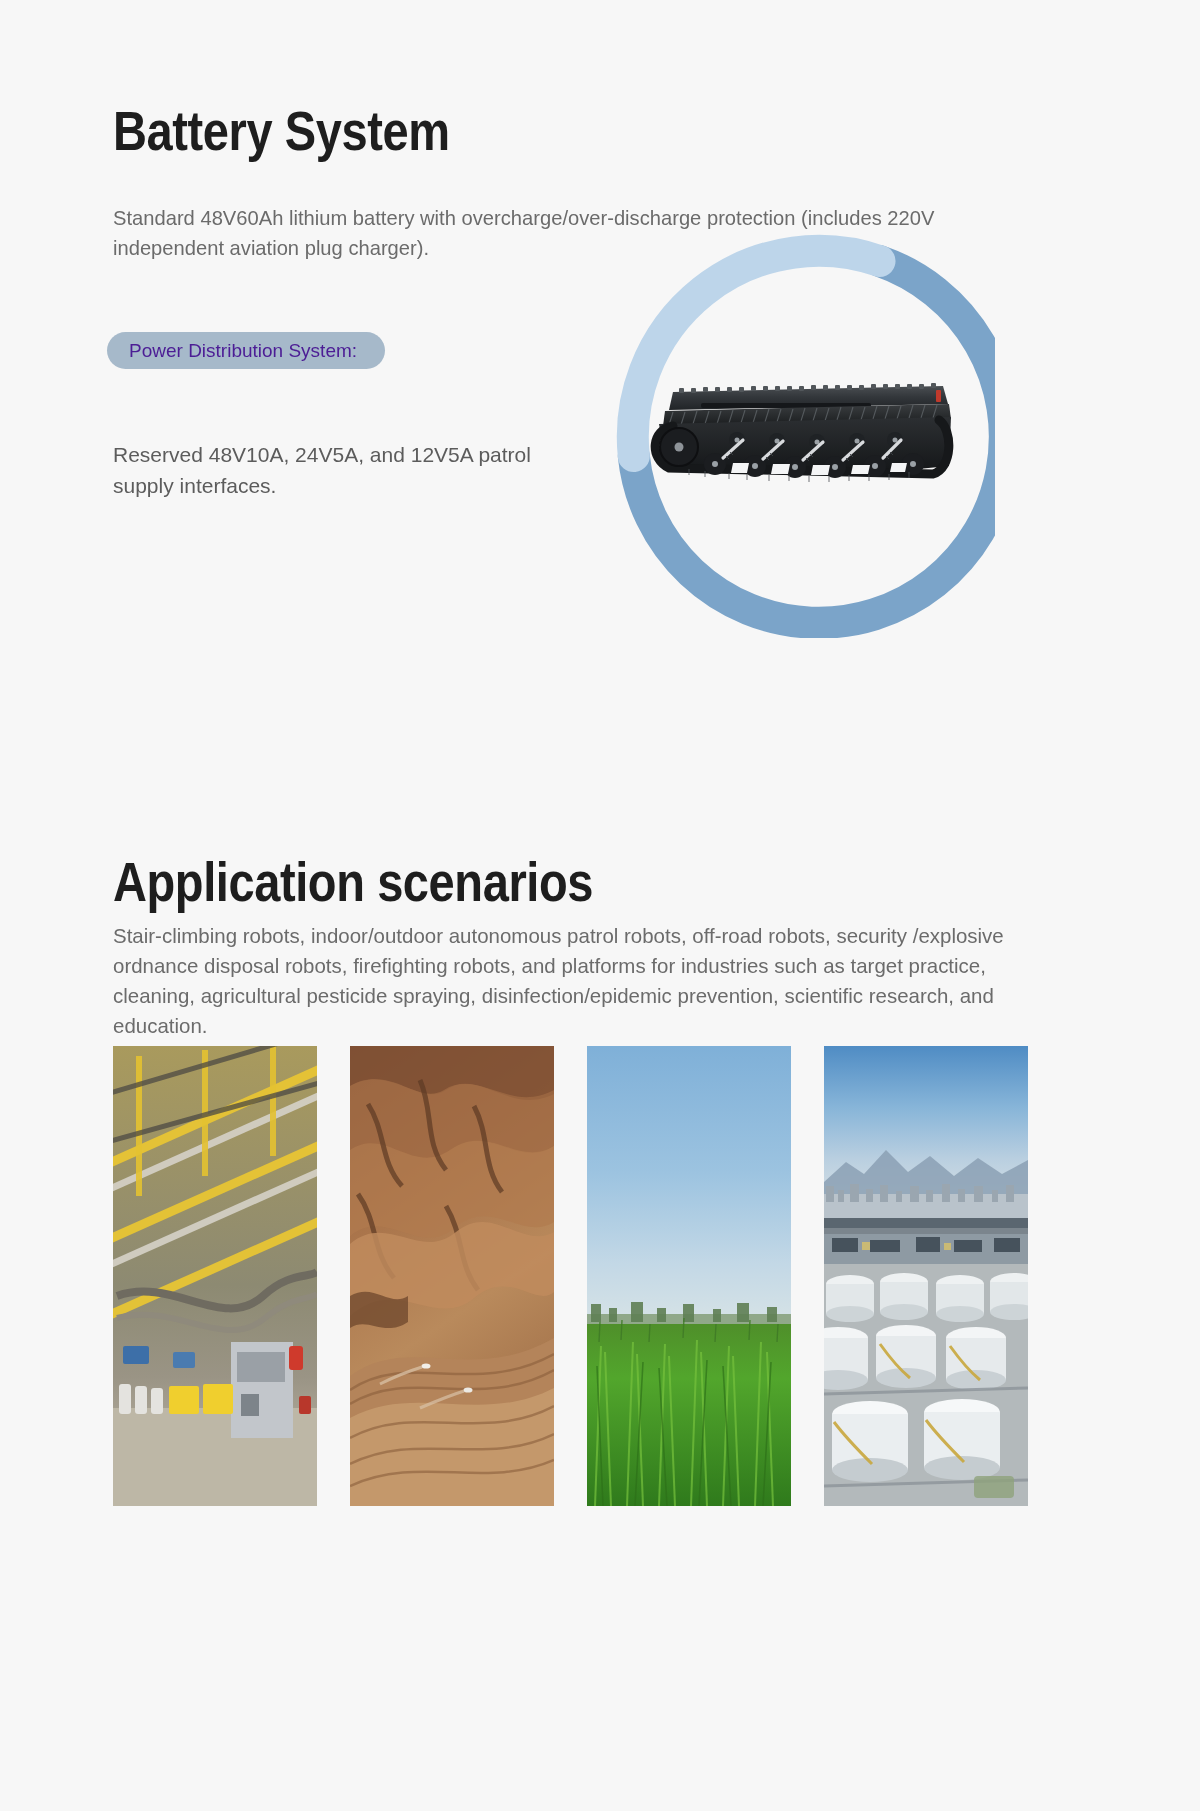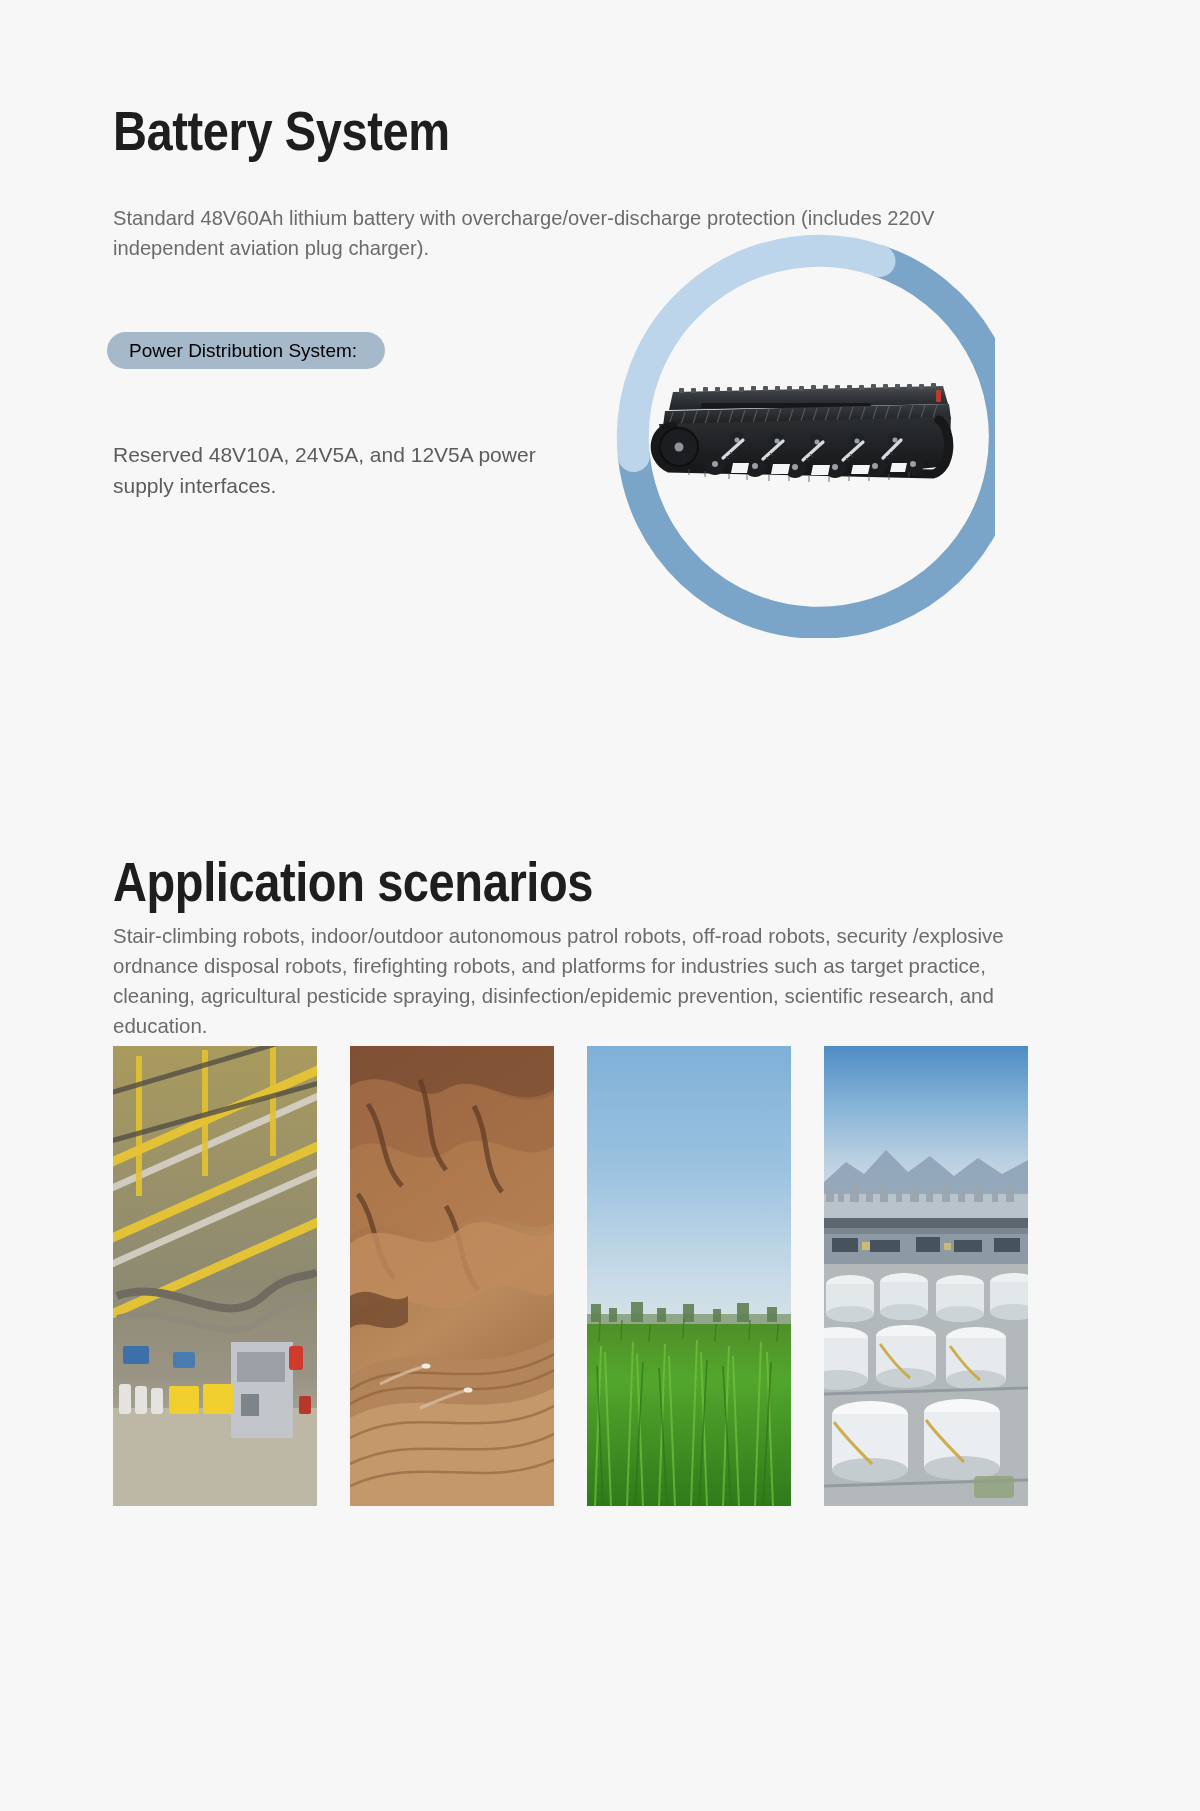--- a/index.html
+++ b/index.html
@@ -66,21 +66,21 @@
     min-width: 240px;
     padding: 0 28px 0 22px;
     background: #a6b9ca;
     border-radius: 19px;
     display: flex;
     align-items: center;
     box-sizing: border-box;
   }
   .pill-badge span {
     font-size: 19px;
-    color: #000000;
+    color: #4c1d95;
     line-height: 1;
     white-space: nowrap;
   }
 
   .reserve-text {
     position: absolute;
     left: 78px;
     top: 418px;
     width: 470px;
     font-size: 21px;
@@ -172,21 +172,21 @@
   <section class="sec-battery">
 
     <h1 class="h1-title">Battery System</h1>
 
     <p class="intro-text">Standard 48V60Ah lithium battery with overcharge/over-discharge protection (includes 220V independent aviation plug charger).</p>
 
     <div class="pill-badge">
       <span>Power Distribution System:</span>
     </div>
 
-    <p class="reserve-text">Reserved 48V10A, 24V5A, and 12V5A power supply interfaces.</p>
+    <p class="reserve-text">Reserved 48V10A, 24V5A, and 12V5A patrol supply interfaces.</p>
 
     <div class="ring-wrap">
       <svg viewBox="0 0 404 404" width="404" height="404" aria-hidden="true">
 
         <path d="M 288.5 27.0
                  A 186 186 0 1 1 42.8 222.0" fill="none" stroke="#7ba4c9" stroke-width="32" stroke-linecap="round"></path>
 
         <path d="M 288.5 27.0
                  A 186 186 0 0 0 42.8 222.0" fill="none" stroke="#bdd5ea" stroke-width="32" stroke-linecap="round"></path>
       </svg>

